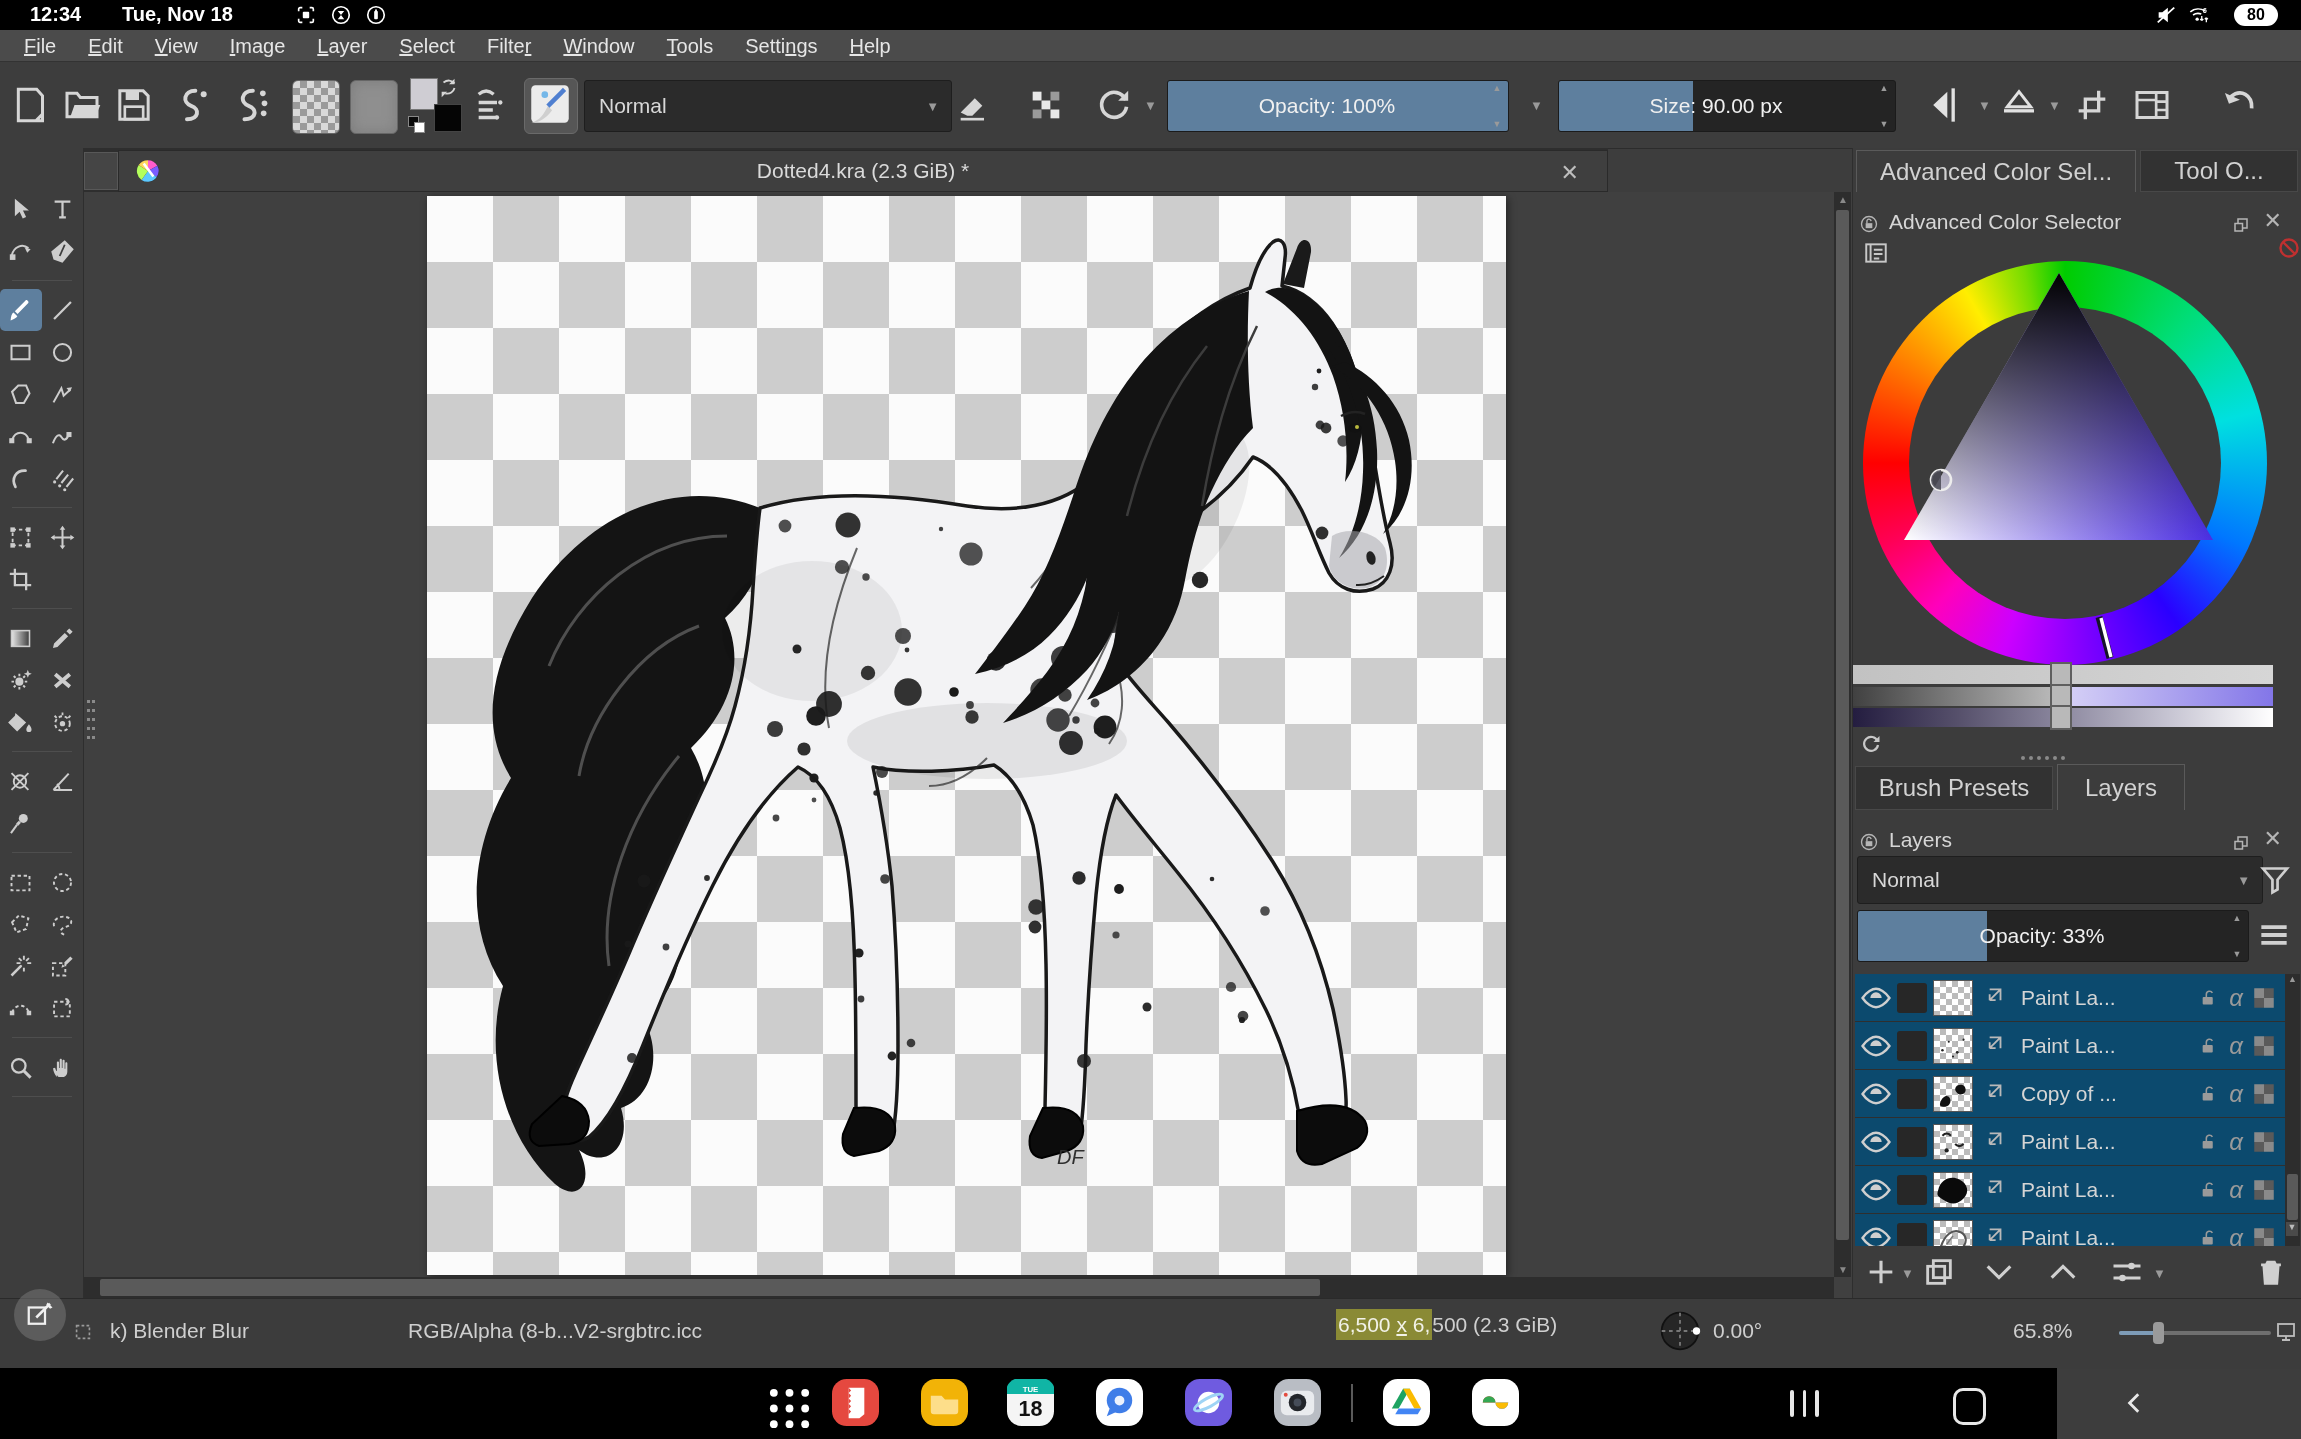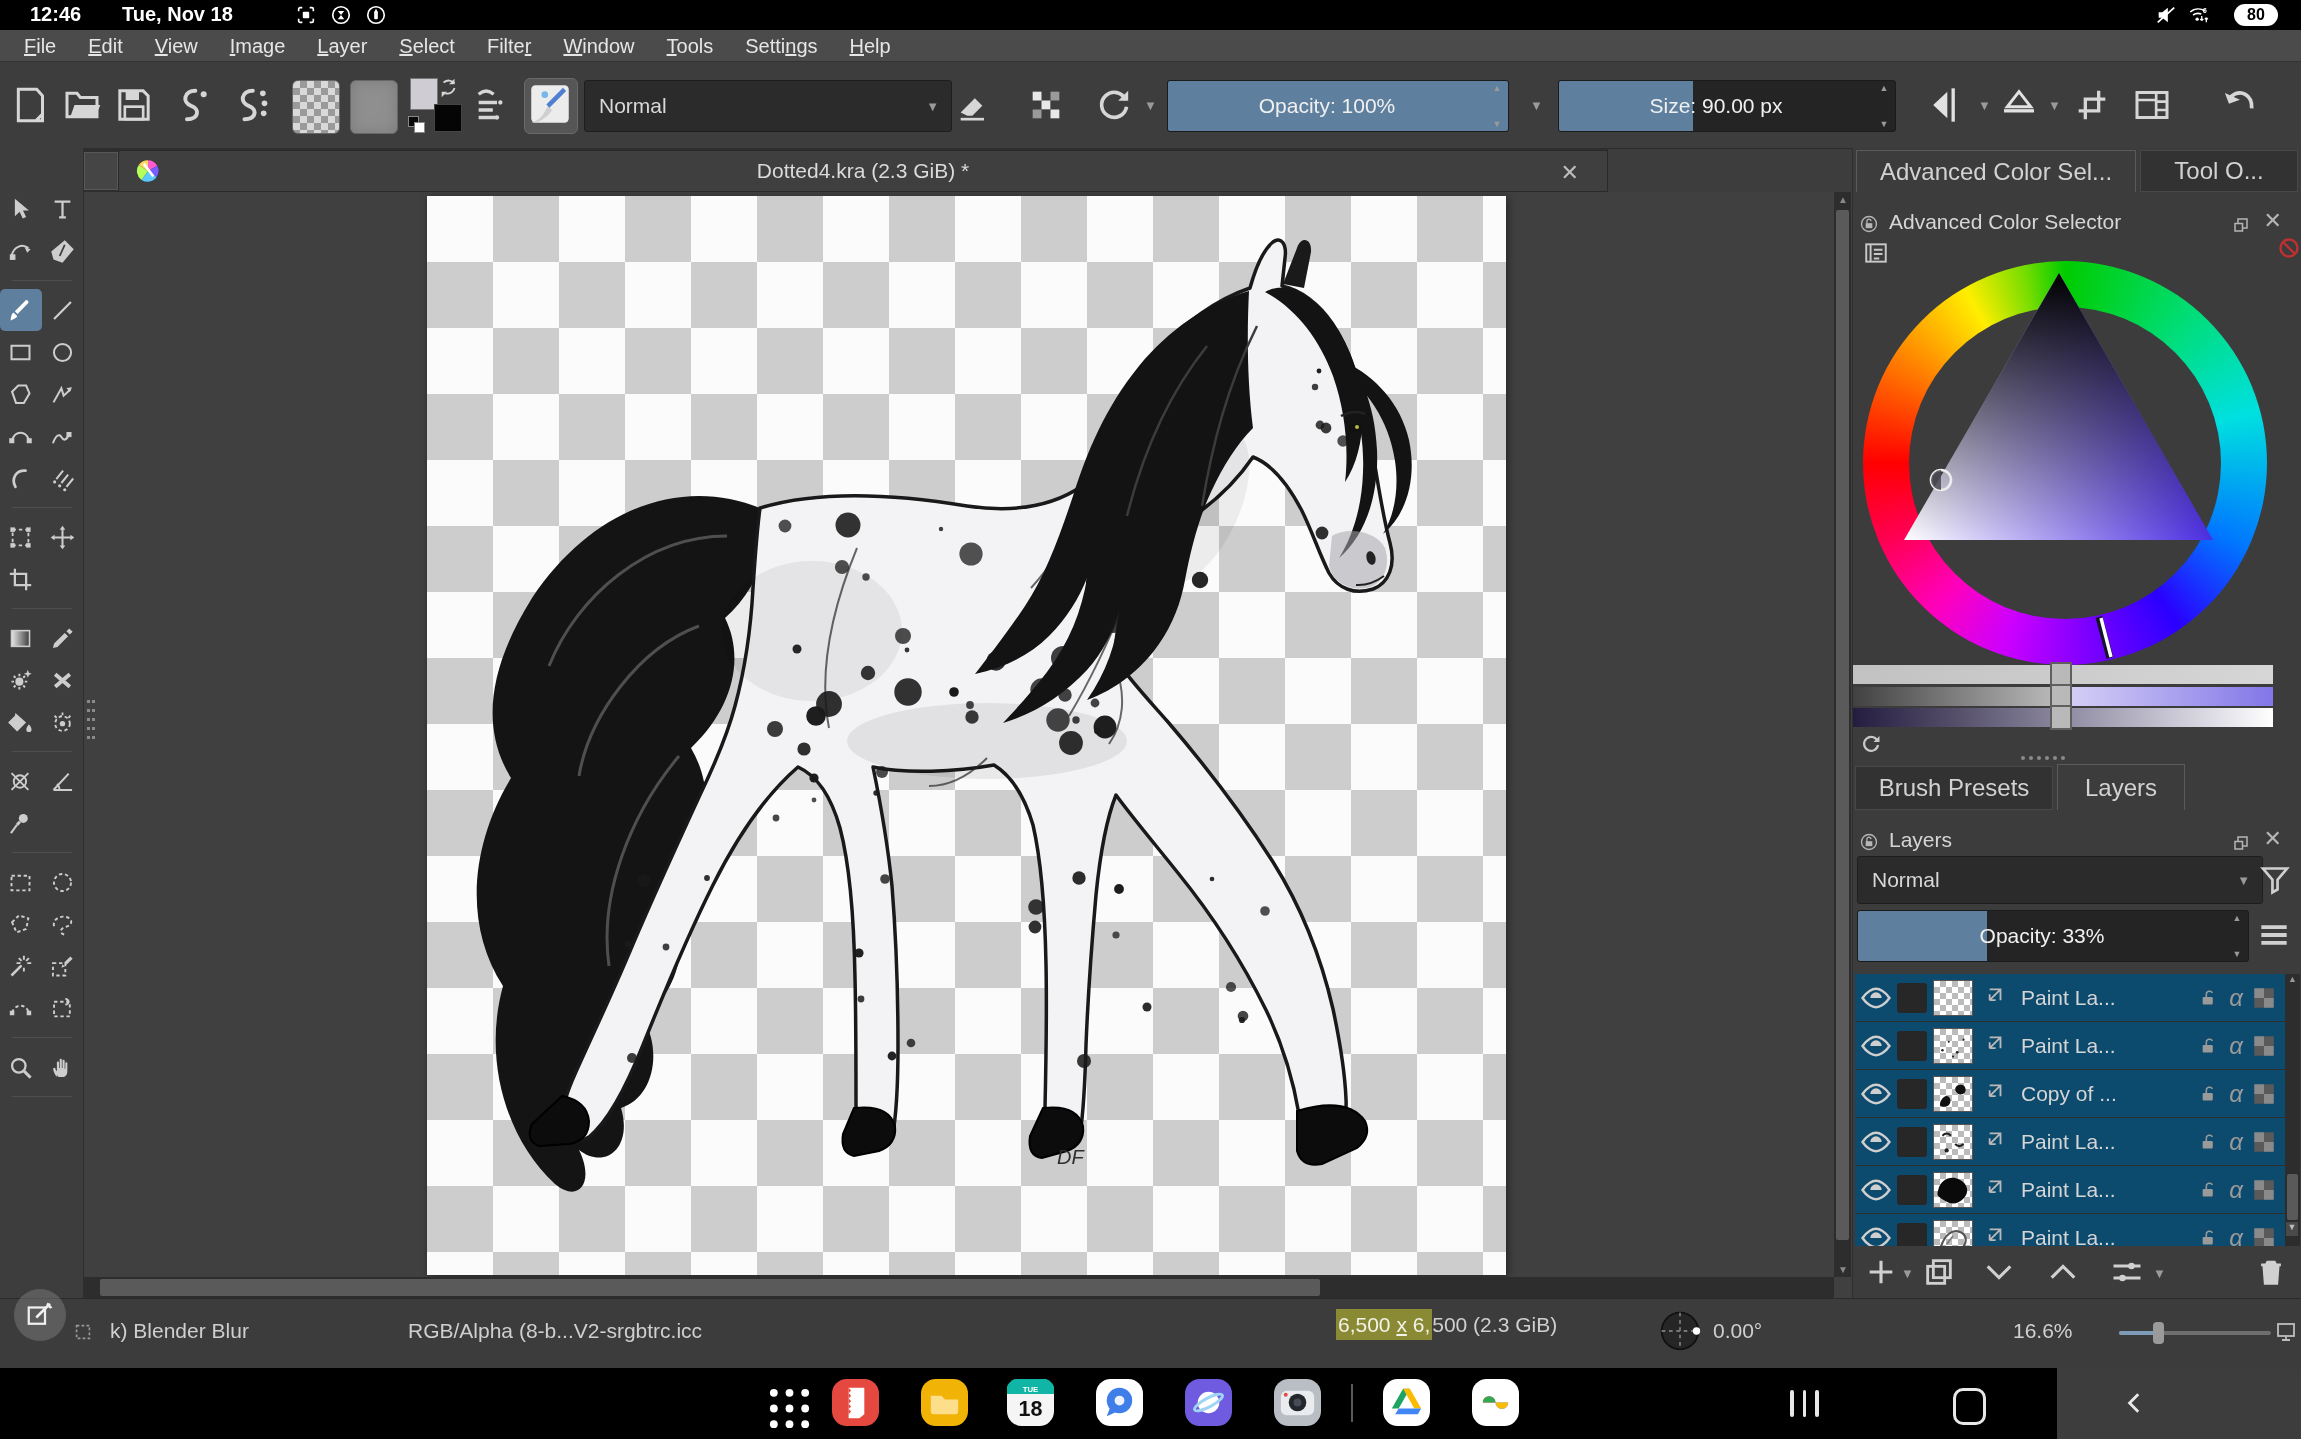--- a/index.html
+++ b/index.html
@@ -88,21 +88,21 @@
   #taskbar{left:0;top:1368px;width:2057px;height:71px;background:#000;}
   .appico{top:11px;width:47px;height:47px;}
   .appico svg{width:47px;height:47px;}
 </style>
 </head>
 <body>
 
 <div id="root">
 
   <div id="androidbar" class="abs">
-    <span class="abs time">12:46</span>
+    <span class="abs time">12:34</span>
     <span class="abs date">Tue, Nov 18</span>
     <span class="abs notifico" style="left:295px">
       <svg viewBox="0 0 24 24">
           <path stroke="#fff" stroke-width="1.8" fill="none" d="M4 8V5.5A1.5 1.5 0 0 1 5.5 4H8M16 4h2.5A1.5 1.5 0 0 1 20 5.5V8M20 16v2.5a1.5 1.5 0 0 1-1.5 1.5H16M8 20H5.5A1.5 1.5 0 0 1 4 18.5V16"></path>
           <rect x="8.5" y="8.5" width="7" height="7" rx="1" fill="#fff"></rect>
         </svg></span>
     <span class="abs notifico" style="left:330px">
       <svg viewBox="0 0 24 24">
           <circle cx="12" cy="12" r="9" stroke="#fff" stroke-width="1.8" fill="none"></circle>
           <path fill="#fff" d="M8.5 7.5h7l-3.5 4.5 3.5 4.5h-7l3.5-4.5z"></path>
@@ -1041,21 +1041,21 @@
     <span class="abs" style="left:1336px;top:14px">
       <span class="olive"><span>6,500 </span><u>x</u><span> 6,</span></span><span>500 (2.3 GiB)</span>
     </span>
     <span class="abs" style="left:1658px;top:10px;width:44px;height:44px">
       <svg viewBox="0 0 24 24" style="width:44px;height:44px">
           <circle cx="12" cy="12" r="10" fill="#262626" stroke="#111"></circle>
           <path stroke="#777" stroke-width="1" stroke-dasharray="2 2" d="M12 2v20M2 12h20"></path>
           <circle cx="21" cy="12" r="2" fill="#fff"></circle>
         </svg></span>
     <span class="abs" style="left:1713px;top:20px">0.00°</span>
-    <span class="abs" style="left:2013px;top:20px" able="true">16.6%</span>
+    <span class="abs" style="left:2013px;top:20px" able="true">65.8%</span>
     <span class="abs" style="left:2119px;top:32px;width:152px;height:4px;background:#6f6f6f;border-radius:2px">
       <span class="abs" style="left:0;top:0;width:40px;height:4px;background:#7e9cb8;border-radius:2px"></span>
       <span class="abs" style="left:34px;top:-9px;width:11px;height:22px;background:#9a9a9a;border-radius:4px"></span>
     </span>
     <span class="abs" style="left:2274px;top:20px;width:24px;height:24px">
       <svg viewBox="0 0 24 24">
           <rect x="4" y="5" width="16" height="12" stroke="#bdbdbd" stroke-width="1.8" fill="none"></rect>
           <path stroke="#bdbdbd" stroke-width="1.8" d="M12 17v4M8 21h8"></path>
         </svg></span>
   </div>

